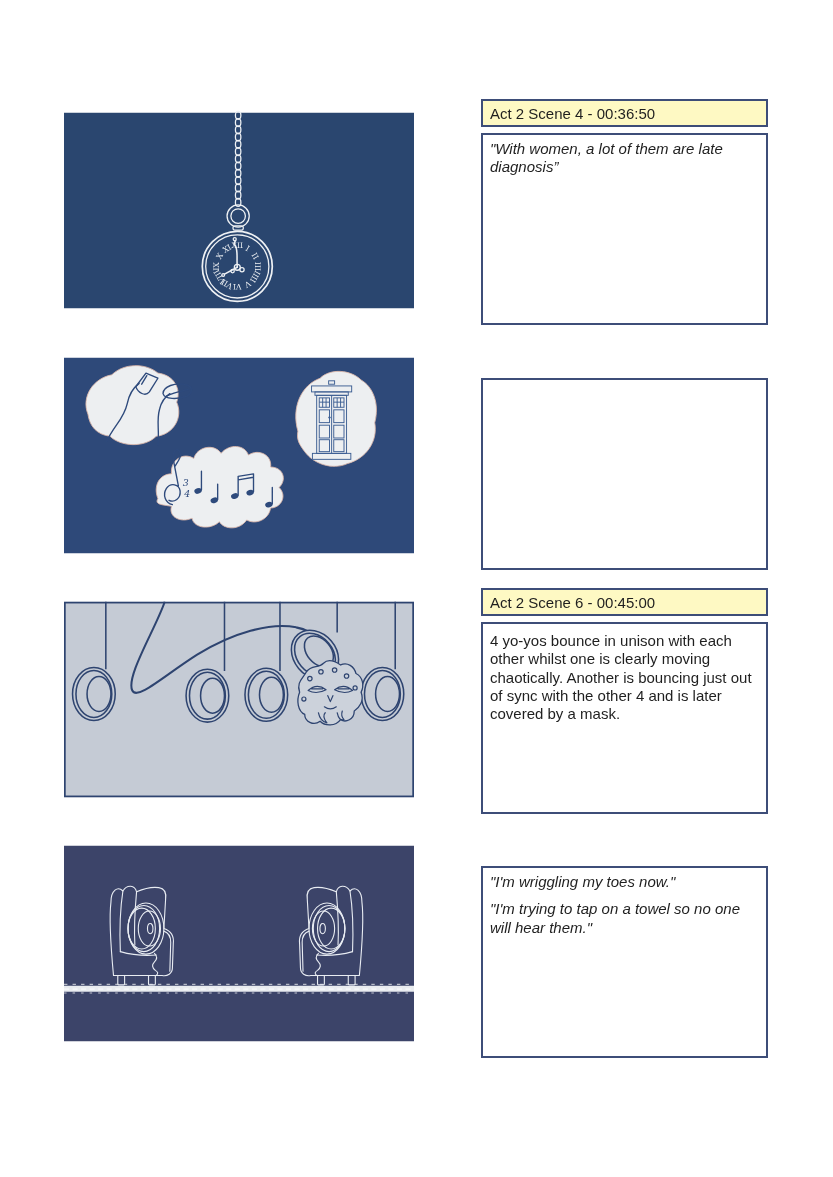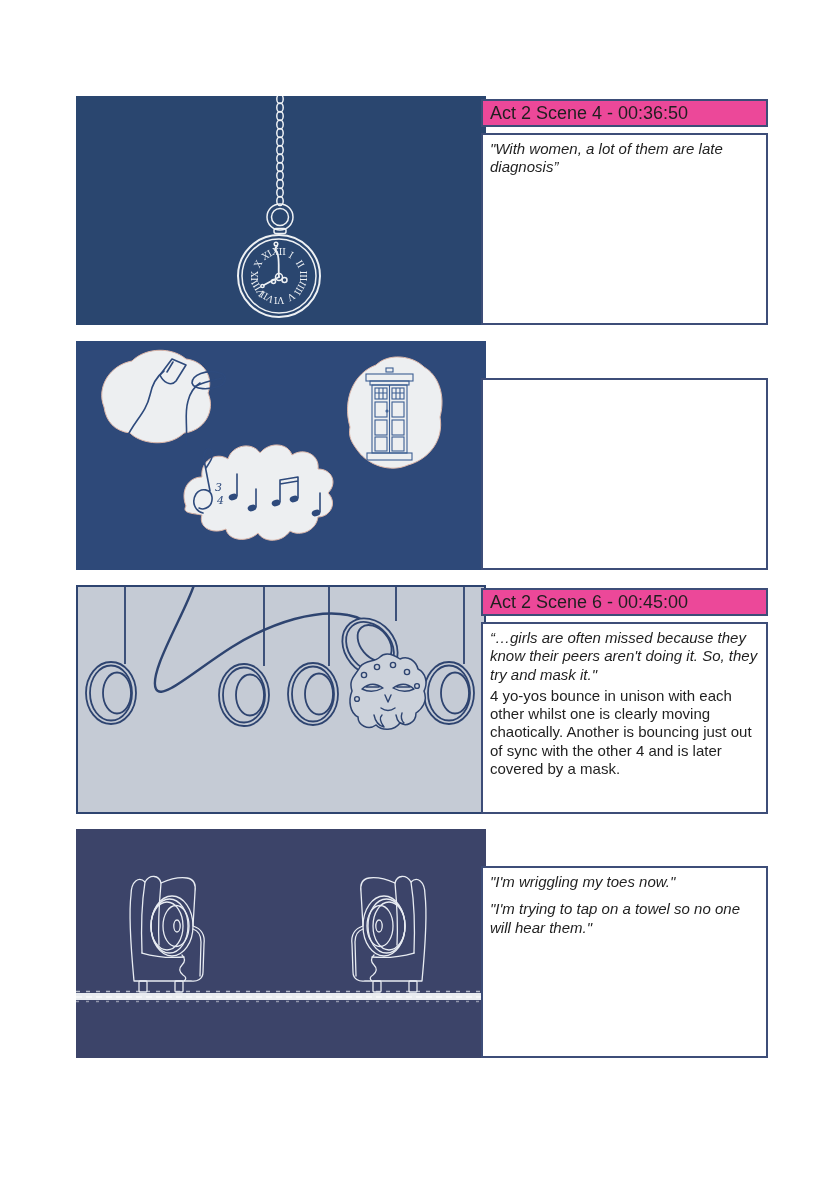--- a/index.html
+++ b/index.html
@@ -1,22 +1,22 @@
 <!DOCTYPE html>
 <html><head>
 <meta charset="utf-8">
 <style>
   html,body{margin:0;padding:0;background:#fff;}
   .page{position:relative;width:833px;height:1177px;background:#ffffff;
         font-family:"Liberation Sans",sans-serif;overflow:hidden;}
-  .frame{position:absolute;left:76px;width:410px;height:229px;}
+  .frame{position:absolute;left:64px;width:350px;height:229px;}
   .frame svg{display:block;width:100%;height:100%;}
   .title-box{position:absolute;left:481px;width:287px;height:28px;
-     border:2px solid #3d4d78;background:#ec4899;box-sizing:border-box;
-     display:flex;align-items:center;padding:0 7px;font-size:18px;color:#1f1f1f;}
+     border:2px solid #3d4d78;background:#fef9c3;box-sizing:border-box;
+     display:flex;align-items:center;padding:0 7px;font-size:15px;color:#1f1f1f;}
   .text-box{position:absolute;left:481px;width:287px;height:192px;
      border:2px solid #3d4d78;background:#fff;box-sizing:border-box;
      padding:5px 7px;font-size:15px;line-height:1.22;color:#1f1f1f;}
   .quote{font-style:italic;}
   .quote + .quote{margin-top:9px;}
   .spacer-lg{height:32px;}
   .spacer-sm{height:3px;}
   .ln{fill:none;stroke:#eef1f4;stroke-width:1.5;stroke-linecap:round;stroke-linejoin:round;}
   .nv{fill:none;stroke:#2e4a7c;stroke-width:1.6;stroke-linecap:round;stroke-linejoin:round;}
   .tn{fill:none;stroke:#3b5d92;stroke-width:1.1;}
@@ -182,21 +182,20 @@
           <path d="M-14,22 Q-12,32 -4,34 Q-10,26 -6,22 M8,22 Q10,32 16,30 Q12,26 14,20"></path>
         </g>
       </g>
       <rect x="1" y="1" width="408" height="227" fill="none" stroke="#2e4470" stroke-width="2"></rect>
     </svg>
   </div>
   <div class="title-box" style="top:588px">
     <span>Act 2 Scene 6 - 00:45:00</span>
   </div>
   <div class="text-box" style="top:622px">
-    <div class="quote">“…girls are often missed because they know their peers aren't doing it. So, they try and mask it."</div>
     <div class="spacer-sm"></div>
     <div>4 yo-yos bounce in unison with each other whilst one is clearly moving chaotically. Another is bouncing just out of sync with the other 4 and is later covered by a mask.</div>
   </div>
 
   <div class="frame" style="top:829px">
     <svg viewBox="0 0 410 229">
       <rect width="410" height="229" fill="#3c4469"></rect>
       <g>
         <rect x="0" y="164" width="410" height="7" fill="#e9ecf0"></rect>
         <path d="M0,162.5 H410" stroke="#e9ecf0" stroke-width="1.5" stroke-dasharray="4 6" opacity="0.7" fill="none"></path>

